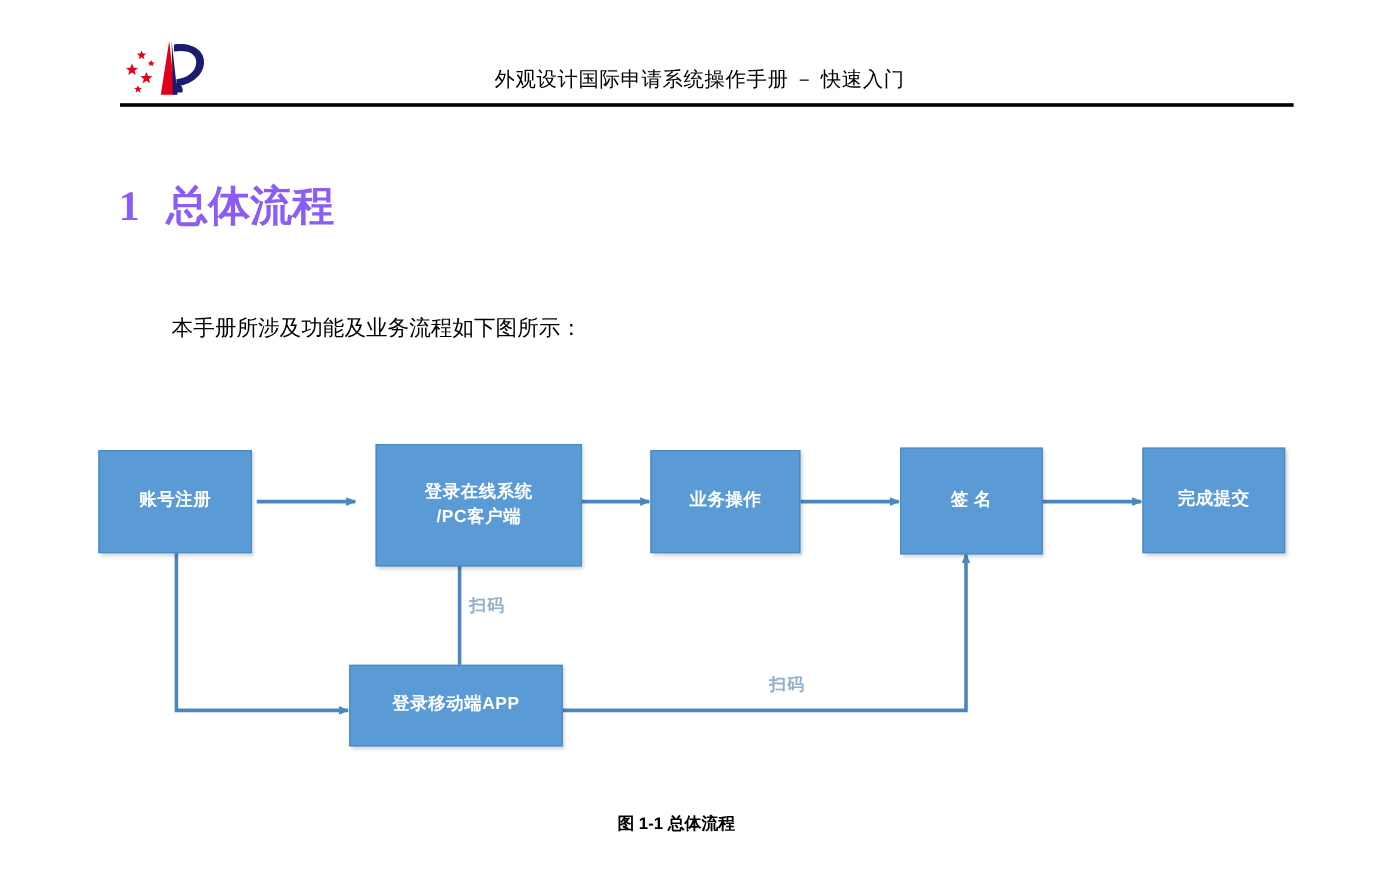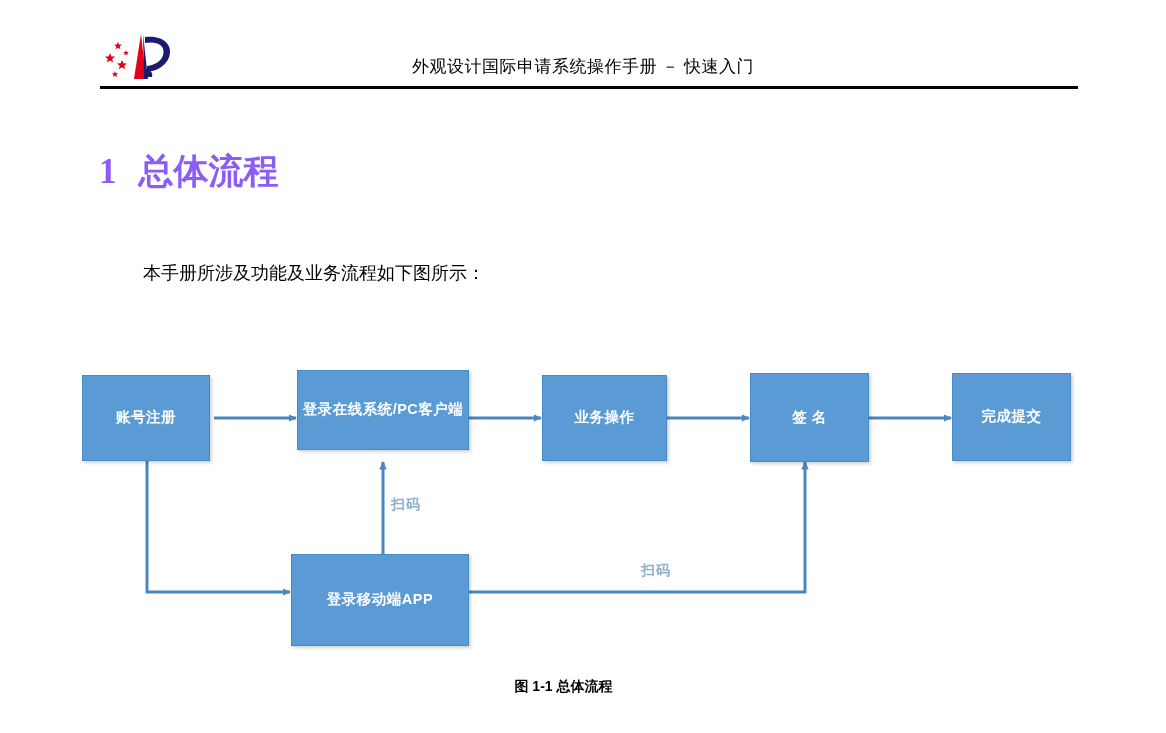--- a/index.html
+++ b/index.html
@@ -188,38 +188,38 @@
       <line x1="383" y1="214" x2="383" y2="122"></line>
 
       <path d="M469,252 L805,252 L805,122"></path>
     </g>
   </svg>
 
   <div class="node" style="left:82px; top:35px; width:128px; height:86px;">
     <span>账号注册</span>
   </div>
 
-  <div class="node" style="left:297px; top:30px; width:172px; height:80px; flex-direction:row;">
+  <div class="node" style="left:313px; top:30px; width:172px; height:102px; flex-direction:column;">
     <span>登录在线系统</span>
     <span>/PC客户端</span>
   </div>
 
   <div class="node" style="left:542px; top:35px; width:125px; height:86px;">
     <span>业务操作</span>
   </div>
 
   <div class="node" style="left:750px; top:33px; width:119px; height:89px;">
     <span>签 名</span>
   </div>
 
   <div class="node" style="left:952px; top:33px; width:119px; height:88px;">
     <span>完成提交</span>
   </div>
 
-  <div class="node" style="left:291px; top:214px; width:178px; height:92px;">
+  <div class="node" style="left:291px; top:214px; width:178px; height:68px;">
     <span>登录移动端APP</span>
   </div>
 
   <div class="edge-label" style="left:391px; top:156px;">扫码</div>
   <div class="edge-label" style="left:641px; top:222px;">扫码</div>
 </div>
 
 <div class="figure-caption">图 1-1 总体流程</div>
 
 </body></html>

